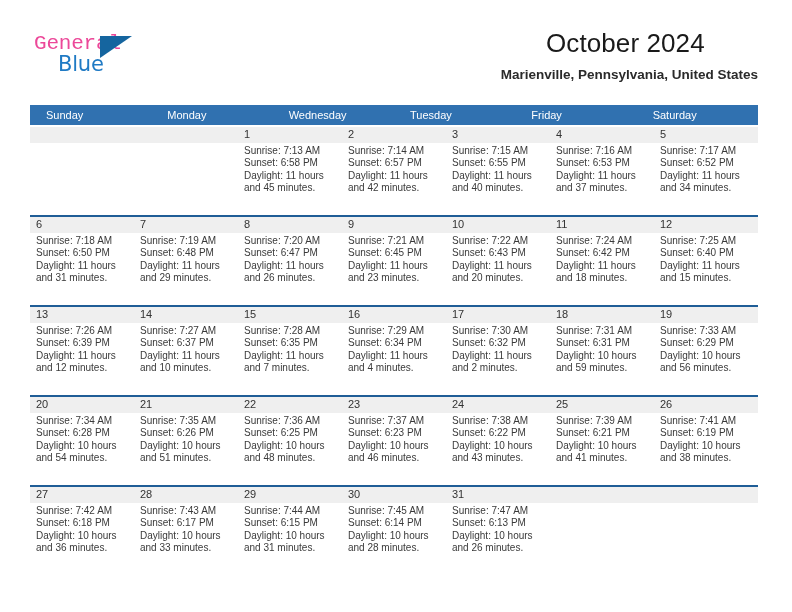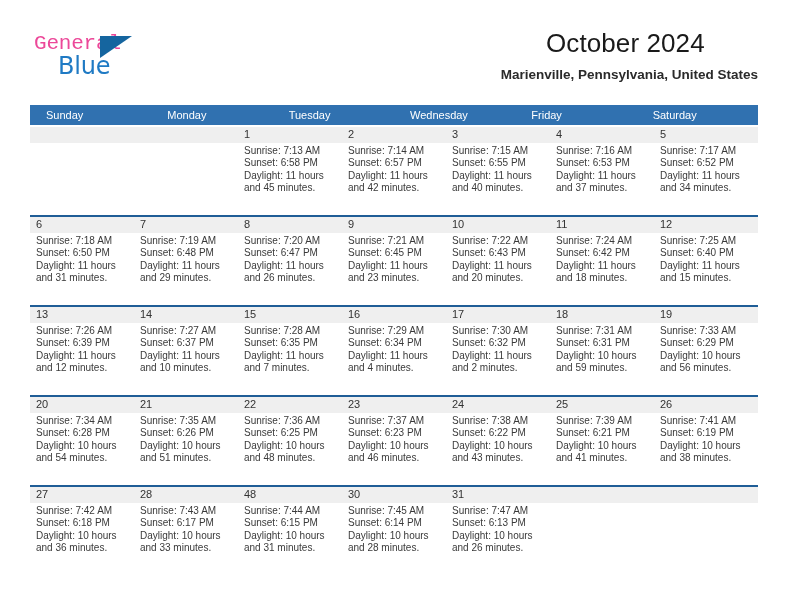--- a/index.html
+++ b/index.html
@@ -44,21 +44,21 @@
     top: 0;
     font-size: 21px;
     letter-spacing: -0.2px;
     color: #ec4899;
     font-family: Liberation Mono, monospace;
   }
   .logo-blue {
     position: absolute;
     left: 24px;
     top: 20px;
-    font-size: 24px;
+    font-size: 21px;
     letter-spacing: -0.2px;
     color: #1f7ac4;
     font-family: "DejaVu Sans", sans-serif;
   }
   .logo-triangle {
     position: absolute;
     left: 66px;
     top: 4px;
     width: 0;
     height: 0;
@@ -181,22 +181,22 @@
       <div class="cal-subtitle">Marienville, Pennsylvania, United States</div>
     </div>
 
   </div>
 
   <div class="calendar">
 
     <div class="week-head">
       <div class="dow">Sunday</div>
       <div class="dow">Monday</div>
+      <div class="dow">Wednesday</div>
       <div class="dow">Tuesday</div>
-      <div class="dow">Wednesday</div>
       <div class="dow">Friday</div>
       <div class="dow">Saturday</div>
     </div>
 
     <div id="weeks-host">
         <div class="week first">
           <div class="daterow"></div>
           <div class="cells">
             <div class="cell empty">
               <div class="daynum"></div>
@@ -418,21 +418,21 @@
 and 36 minutes.</div>
             </div>
             <div class="cell">
               <div class="daynum">28</div>
               <div class="info">Sunrise: 7:43 AM
 Sunset: 6:17 PM
 Daylight: 10 hours
 and 33 minutes.</div>
             </div>
             <div class="cell">
-              <div class="daynum">48</div>
+              <div class="daynum">29</div>
               <div class="info">Sunrise: 7:44 AM
 Sunset: 6:15 PM
 Daylight: 10 hours
 and 31 minutes.</div>
             </div>
             <div class="cell">
               <div class="daynum">30</div>
               <div class="info">Sunrise: 7:45 AM
 Sunset: 6:14 PM
 Daylight: 10 hours

